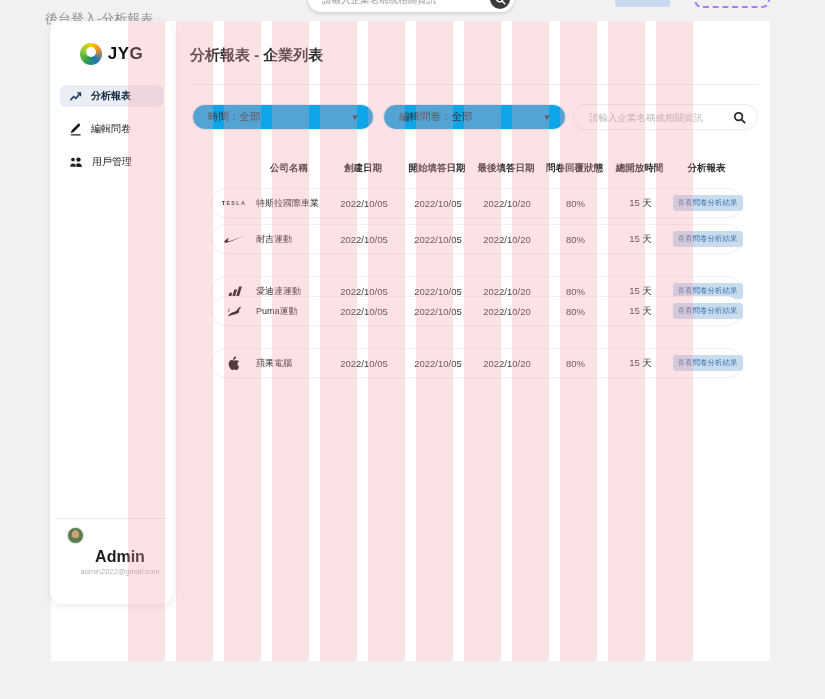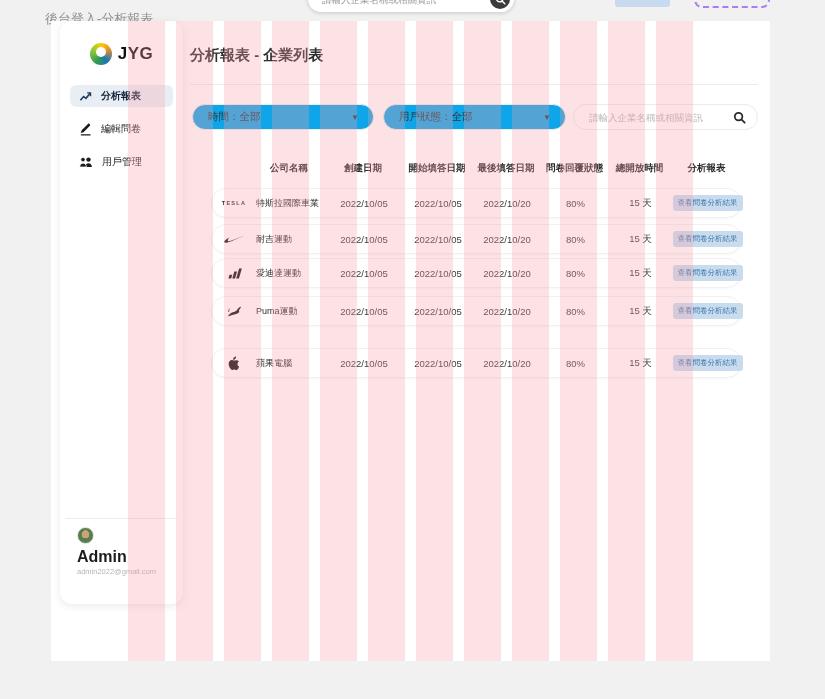--- a/index.html
+++ b/index.html
@@ -23,22 +23,22 @@
 
   
   .canvas { position:absolute; left:51px; top:21px; width:719px; height:640px; background:#ffffff; }
 
   
   .grid-overlay { position:absolute; left:51px; top:21px; width:719px; height:640px;
     pointer-events:none; z-index:40; }
   .stripe { position:absolute; top:0; width:37px; height:640px; background:rgba(247,160,170,0.30); }
 
   
-  .sidebar { position:absolute; left:60px; top:21px; width:123px; height:583px; background:#fff;
-    border-radius:12px; box-shadow:0 2px 8px rgba(0,0,0,.09); z-index:5; }
+  .sidebar { position:absolute; left:50px; top:21px; width:123px; height:583px; background:#fff;
+    border-radius:12px; box-shadow:0 2px 8px rgba(0,0,0,.09); z-index:5;text-align:center; }
   .logo-row { display:flex; align-items:center; justify-content:center; gap:6px; padding-top:22px; }
   .logo-swirl { width:22px; height:22px; border-radius:50%; position:relative;
     background:conic-gradient(from 210deg,#2e9e49,#8cc63e 80deg,#f5d000 150deg,#f7941d 200deg,#1b75bb 290deg,#2e9e49 360deg); }
   .logo-swirl::after { content:""; position:absolute; left:6px; top:4px; width:10px; height:10px;
     border-radius:50%; background:#fff; }
   .logo-text { font-size:17px; font-weight:bold; color:#111; letter-spacing:.5px; }
   .menu { margin-top:20px; padding:0 10px; }
   .menu-item { height:22px; border-radius:6px; display:flex; align-items:center; gap:9px;
     padding-left:9px; margin-bottom:11px; cursor:pointer; }
   .menu-item.active { background:#e9eef5; }
@@ -145,21 +145,21 @@
   </div>
 
   <div class="main-title">分析報表 - 企業列表</div>
   <div class="header-divider"></div>
 
   <div class="pill" id="filter-time">
     <span class="pill-label">時間：全部</span>
     <span class="caret">▼</span>
   </div>
   <div class="pill" id="filter-status">
-    <span class="pill-label">用戶狀態：全部</span>
+    <span class="pill-label">編輯問卷：全部</span>
     <span class="caret">▼</span>
   </div>
   <div class="table-search">
     <input type="text" placeholder="請輸入企業名稱或相關資訊" style="">
     <span class="search-glyph">
       <svg width="13" height="13" viewBox="0 0 14 14">
         <circle cx="6" cy="6" r="4.1" fill="none" stroke="#2b2b2b" stroke-width="1.9"></circle>
         <line x1="9.2" y1="9.2" x2="12.6" y2="12.6" stroke="#2b2b2b" stroke-width="1.9" stroke-linecap="round"></line>
       </svg>
     </span>
@@ -197,21 +197,21 @@
     </div>
     <div class="cell name">耐吉運動</div>
     <div class="cell">2022/10/05</div>
     <div class="cell">2022/10/05</div>
     <div class="cell">2022/10/20</div>
     <div class="cell">80%</div>
     <div class="cell">15 天</div>
     <button class="view-btn">查看問卷分析結果</button>
   </div>
 
-  <div class="row tbl-grid" style="top:258px">
+  <div class="row tbl-grid" style="top:276px">
     <div class="cell logo-cell">
       <svg width="17" height="12" viewBox="0 0 18 13">
         <g fill="#111" transform="translate(2,0) skewX(-16)">
           <rect x="4" y="8.5" width="3" height="4"></rect>
           <rect x="8.2" y="5" width="3" height="7.5"></rect>
           <rect x="12.4" y="1.5" width="3" height="11"></rect>
         </g>
       </svg>
     </div>
     <div class="cell name">愛迪達運動</div>

